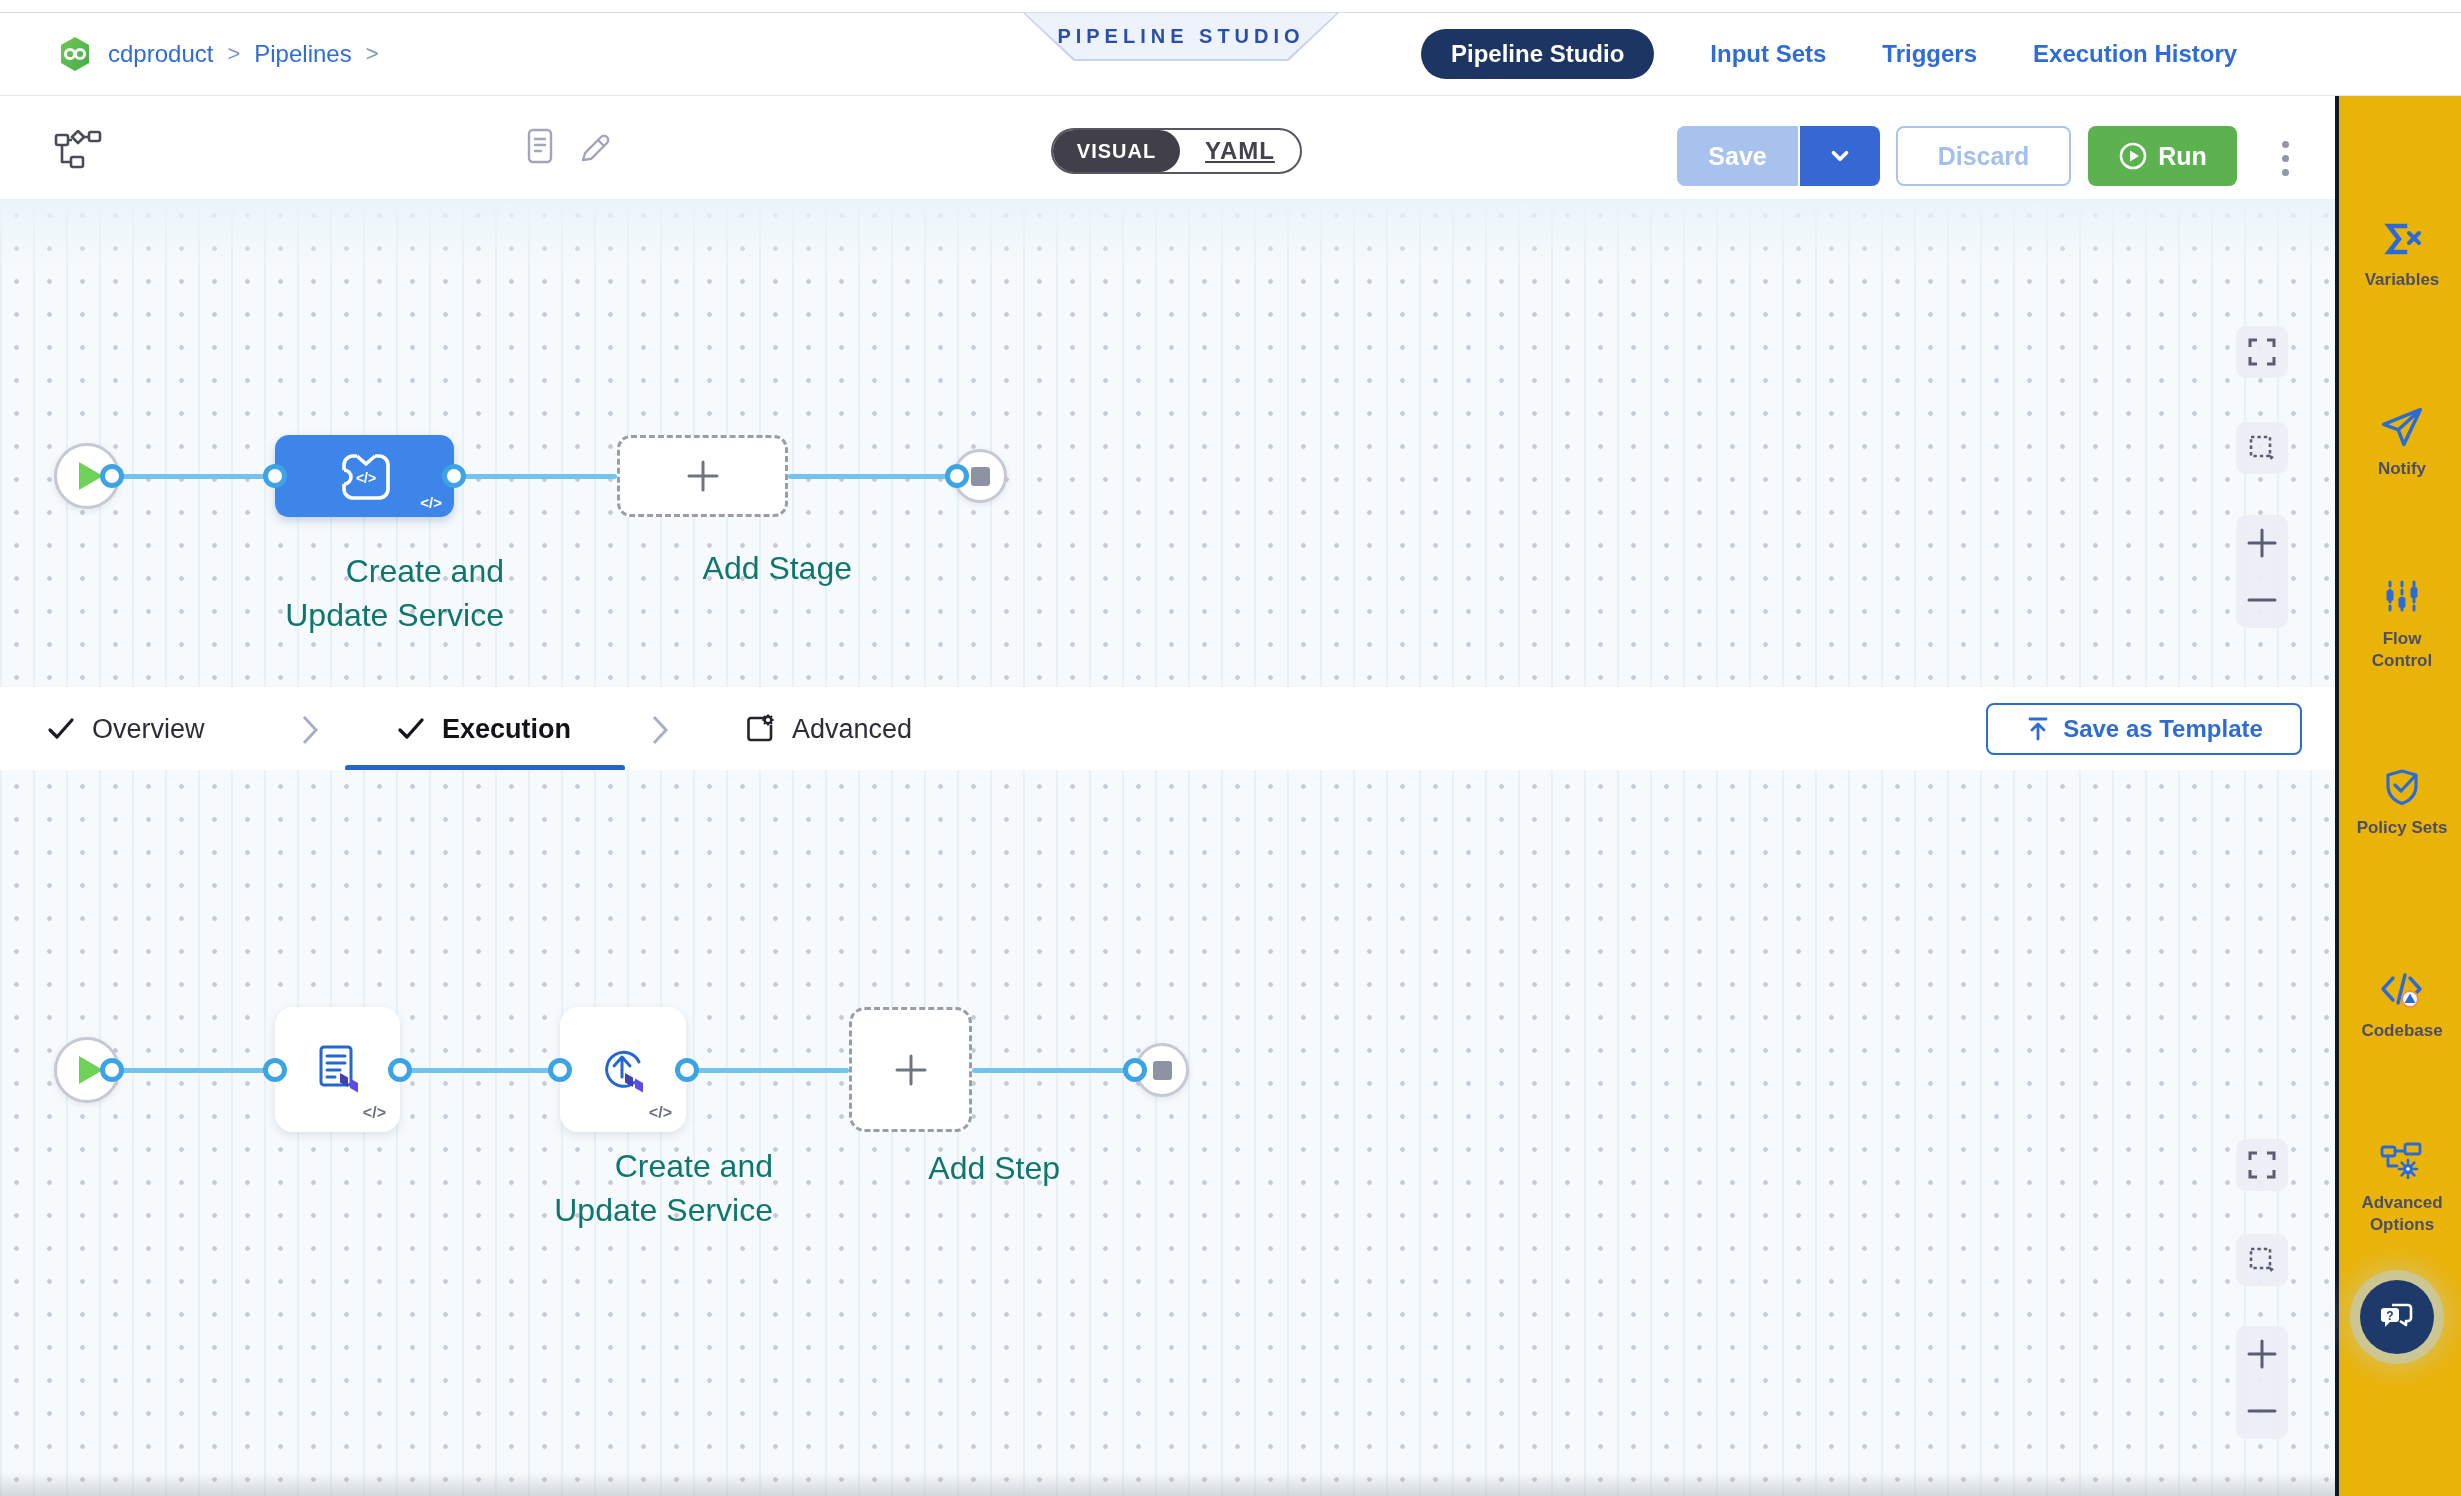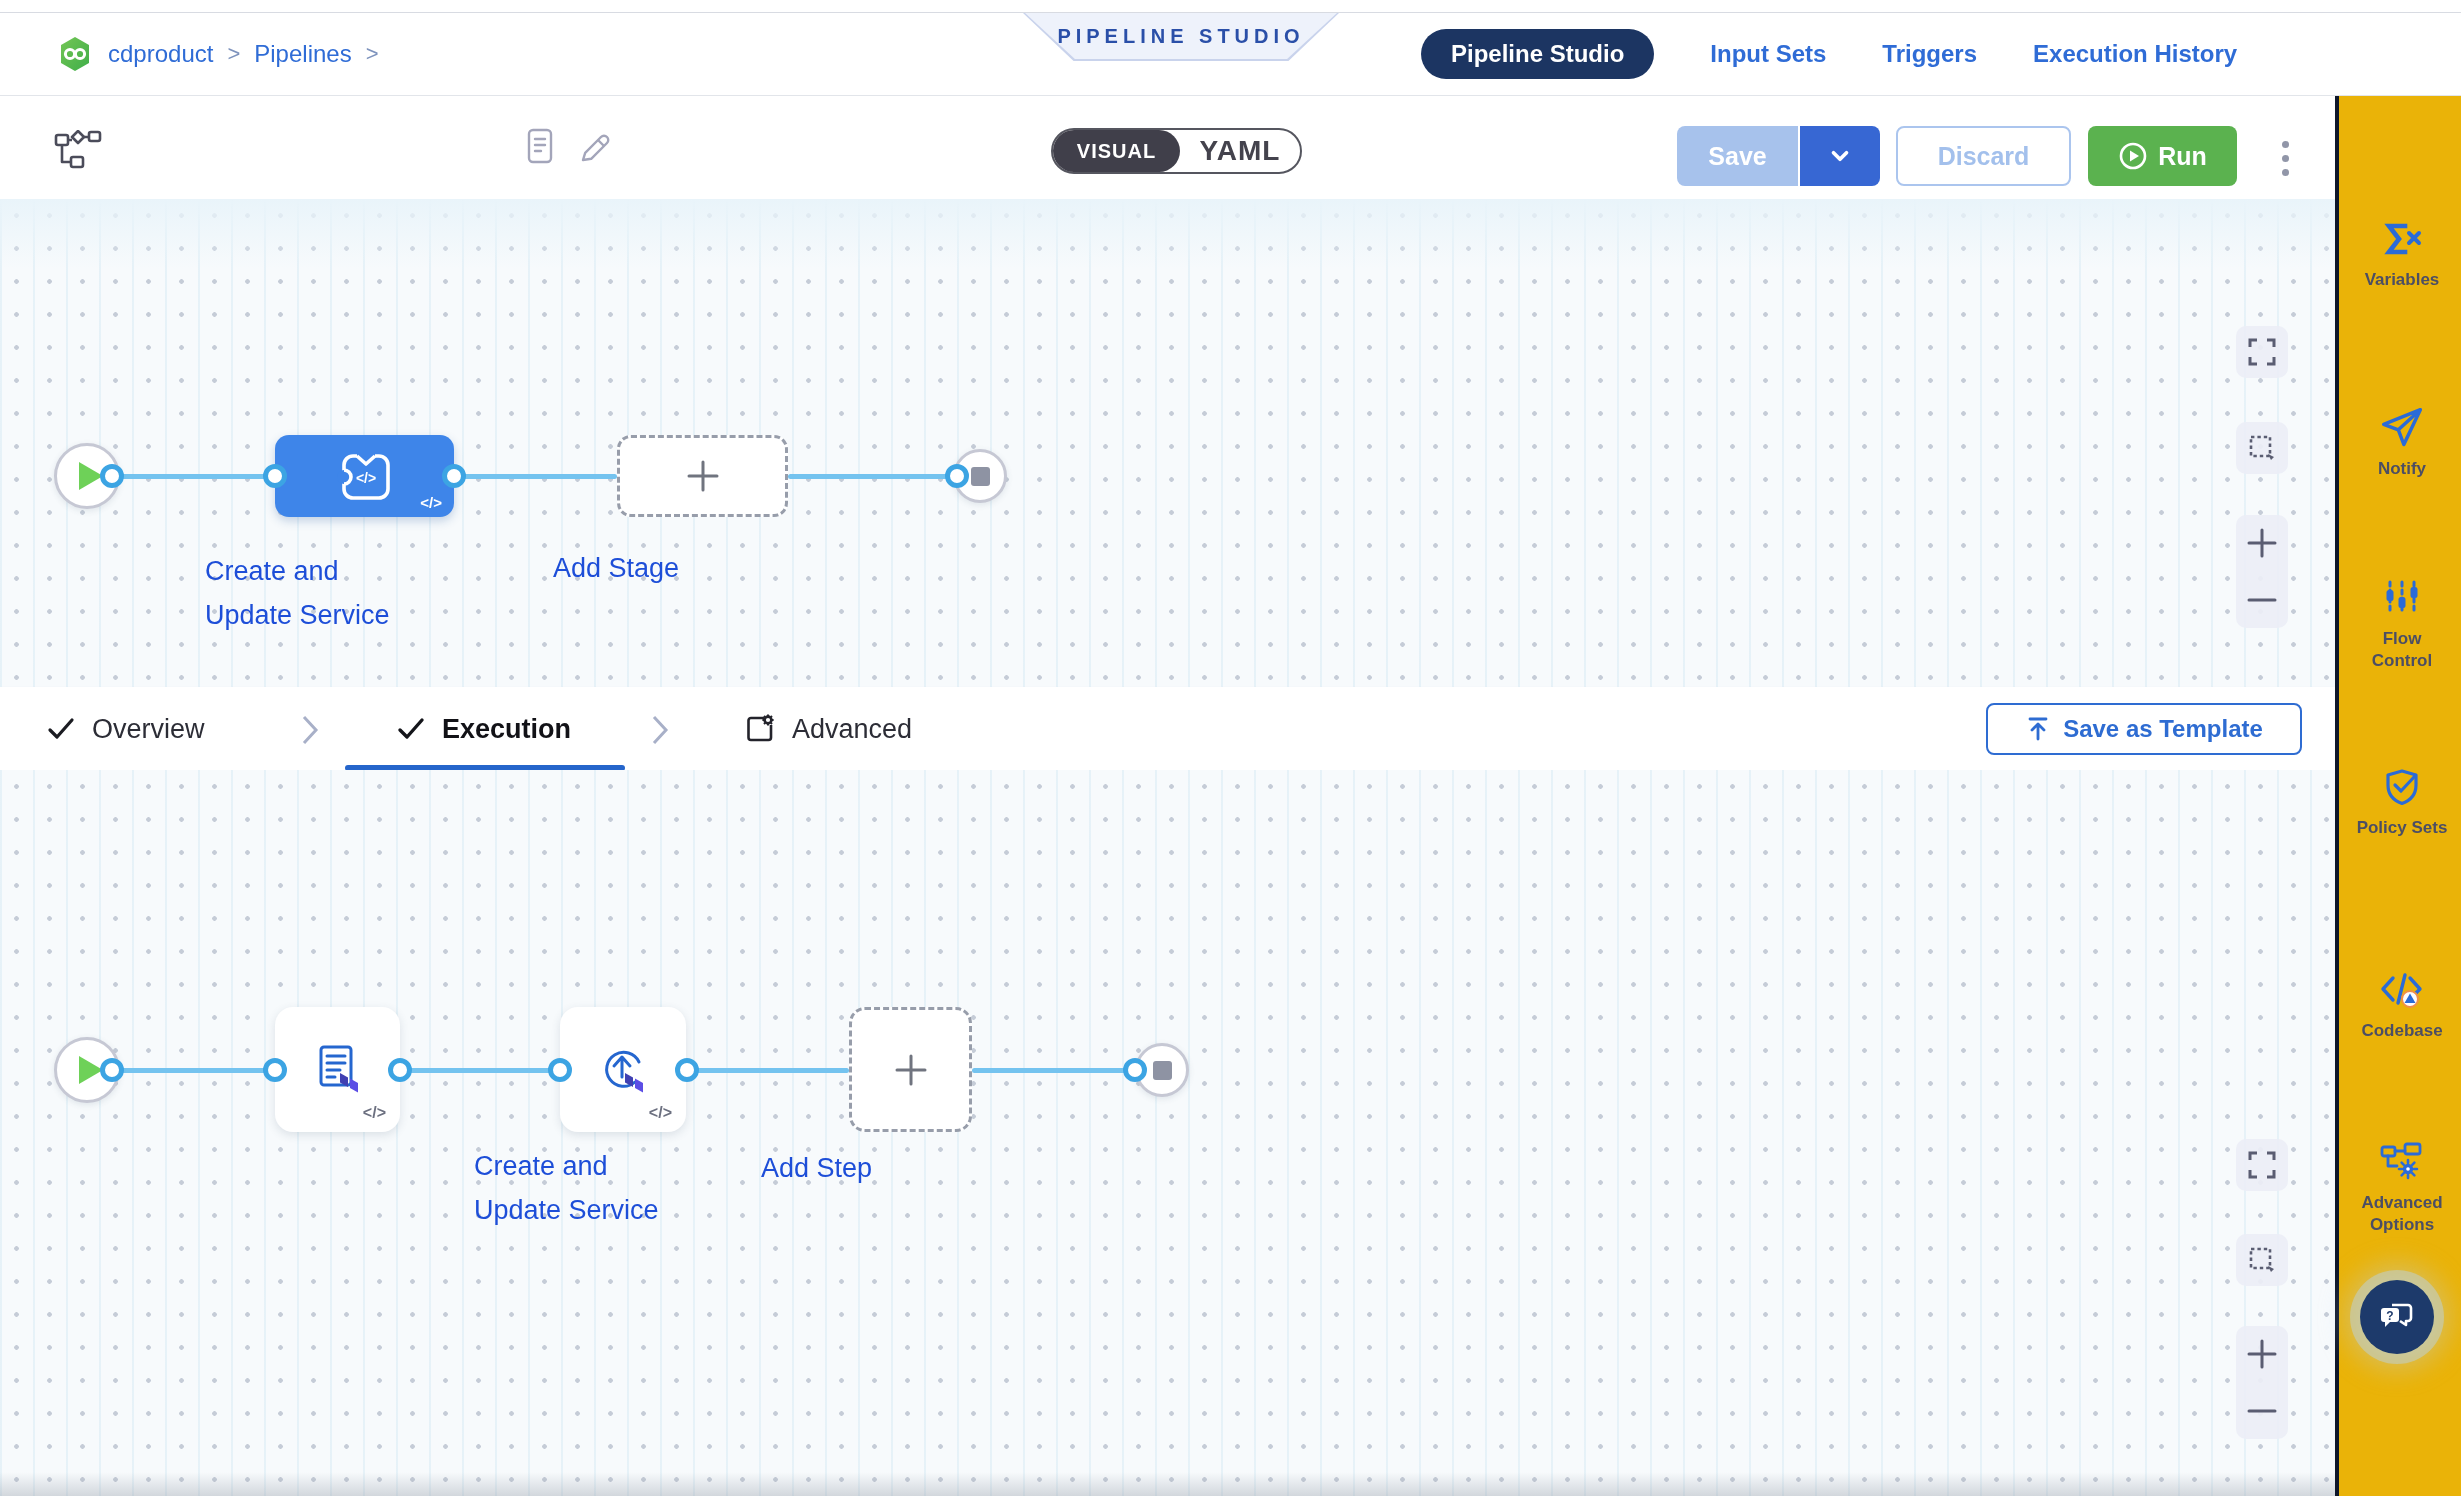--- a/index.html
+++ b/index.html
@@ -26,22 +26,22 @@
   
   .row2{position:absolute;top:96px;left:0;right:0;height:103px;background:#fff;border-bottom:1px solid #e8ebee;}
   .pipe-title{position:absolute;left:121px;top:28px;font-size:37px;font-weight:bold;color:#1f2026;}
   .title-icon{position:absolute;left:54px;top:34px;}
   .doc-icon{position:absolute;left:527px;top:32px;cursor:pointer;}
   .pencil-icon{position:absolute;left:577px;top:34px;cursor:pointer;}
   .toggle{position:absolute;left:1051px;top:32px;width:247px;height:42px;border:2px solid #55565f;
           border-radius:23px;background:#fff;display:flex;}
   .toggle-left{flex:0 0 127px;background:#403f4a;border-radius:21px;color:#fff;font-weight:bold;
           font-size:20px;letter-spacing:1px;display:flex;align-items:center;justify-content:center;cursor:pointer;}
-  .toggle-right{flex:1;color:#44434d;font-weight:bold;font-size:28px;letter-spacing:1px;
-          display:flex;align-items:center;justify-content:center;cursor:pointer;}
+  .toggle-right{flex:1;color:#44434d;font-weight:bold;font-size:24px;letter-spacing:1px;
+          display:flex;align-items:center;justify-content:center;cursor:pointer;text-decoration:underline;}
   .btn-save-group{position:absolute;left:1677px;top:30px;height:60px;display:flex;}
   .btn-save{width:121px;background:#a7c2ec;color:#fff;font-weight:bold;font-size:25px;
             border-radius:8px 0 0 8px;display:flex;align-items:center;justify-content:center;cursor:pointer;}
   .btn-save-caret{width:80px;background:#3767d3;border-radius:0 8px 8px 0;border-left:2px solid #fff;
             display:flex;align-items:center;justify-content:center;cursor:pointer;}
   .btn-discard{position:absolute;left:1896px;top:30px;width:175px;height:60px;background:#fff;
             border:2px solid #abc5ee;border-radius:8px;color:#a3c0ec;font-weight:bold;font-size:25px;
             display:flex;align-items:center;justify-content:center;box-sizing:border-box;cursor:pointer;}
   .btn-run{position:absolute;left:2088px;top:30px;width:149px;height:60px;background:#5bb24f;
             border-radius:8px;color:#fff;font-weight:bold;font-size:25px;display:flex;gap:10px;
@@ -76,21 +76,21 @@
             border-bottom:14px solid transparent;margin-left:8px;}
   .stop-sq{width:19px;height:19px;background:#8e93a3;border-radius:3px;}
   .stage-node{position:absolute;background:#3e85e9;border-radius:14px;display:flex;align-items:center;
             justify-content:center;box-shadow:0 4px 10px rgba(40,90,160,0.25);cursor:pointer;}
   .node-code{position:absolute;right:12px;bottom:6px;font-size:15px;font-weight:bold;color:#fff;}
   .card-code{position:absolute;right:14px;bottom:10px;font-size:16px;font-weight:bold;color:#6c7080;}
   .add-box{position:absolute;background:#fff;border:3px dashed #979daa;border-radius:14px;
             box-sizing:border-box;display:flex;align-items:center;justify-content:center;cursor:pointer;}
   .step-card{position:absolute;background:#fff;border-radius:18px;box-shadow:0 3px 10px rgba(50,70,100,0.14);
             display:flex;align-items:center;justify-content:center;cursor:pointer;}
-  .node-label{position:absolute;width:299px;text-align:left;font-size:27px;line-height:44px;color:#1d4ed8;}
+  .node-label{position:absolute;width:299px;text-align:right;font-size:32px;line-height:44px;color:#0f766e;}
 
   .cbtn{position:absolute;left:2236px;width:52px;background:rgba(236,238,246,0.92);border-radius:10px;
         display:flex;flex-direction:column;align-items:center;justify-content:center;cursor:pointer;}
   .cbtn.sq{height:52px;}
   .cbtn.zoom{height:113px;justify-content:space-around;}
 
   
   .tabbar{position:absolute;top:687px;left:0;width:2335px;height:84px;background:#fff;
           border-bottom:1px solid #e6e9ec;box-shadow:0 2px 4px rgba(80,90,110,0.08);}
   .tab-item{position:absolute;top:0;height:84px;display:flex;align-items:center;gap:16px;cursor:pointer;}

